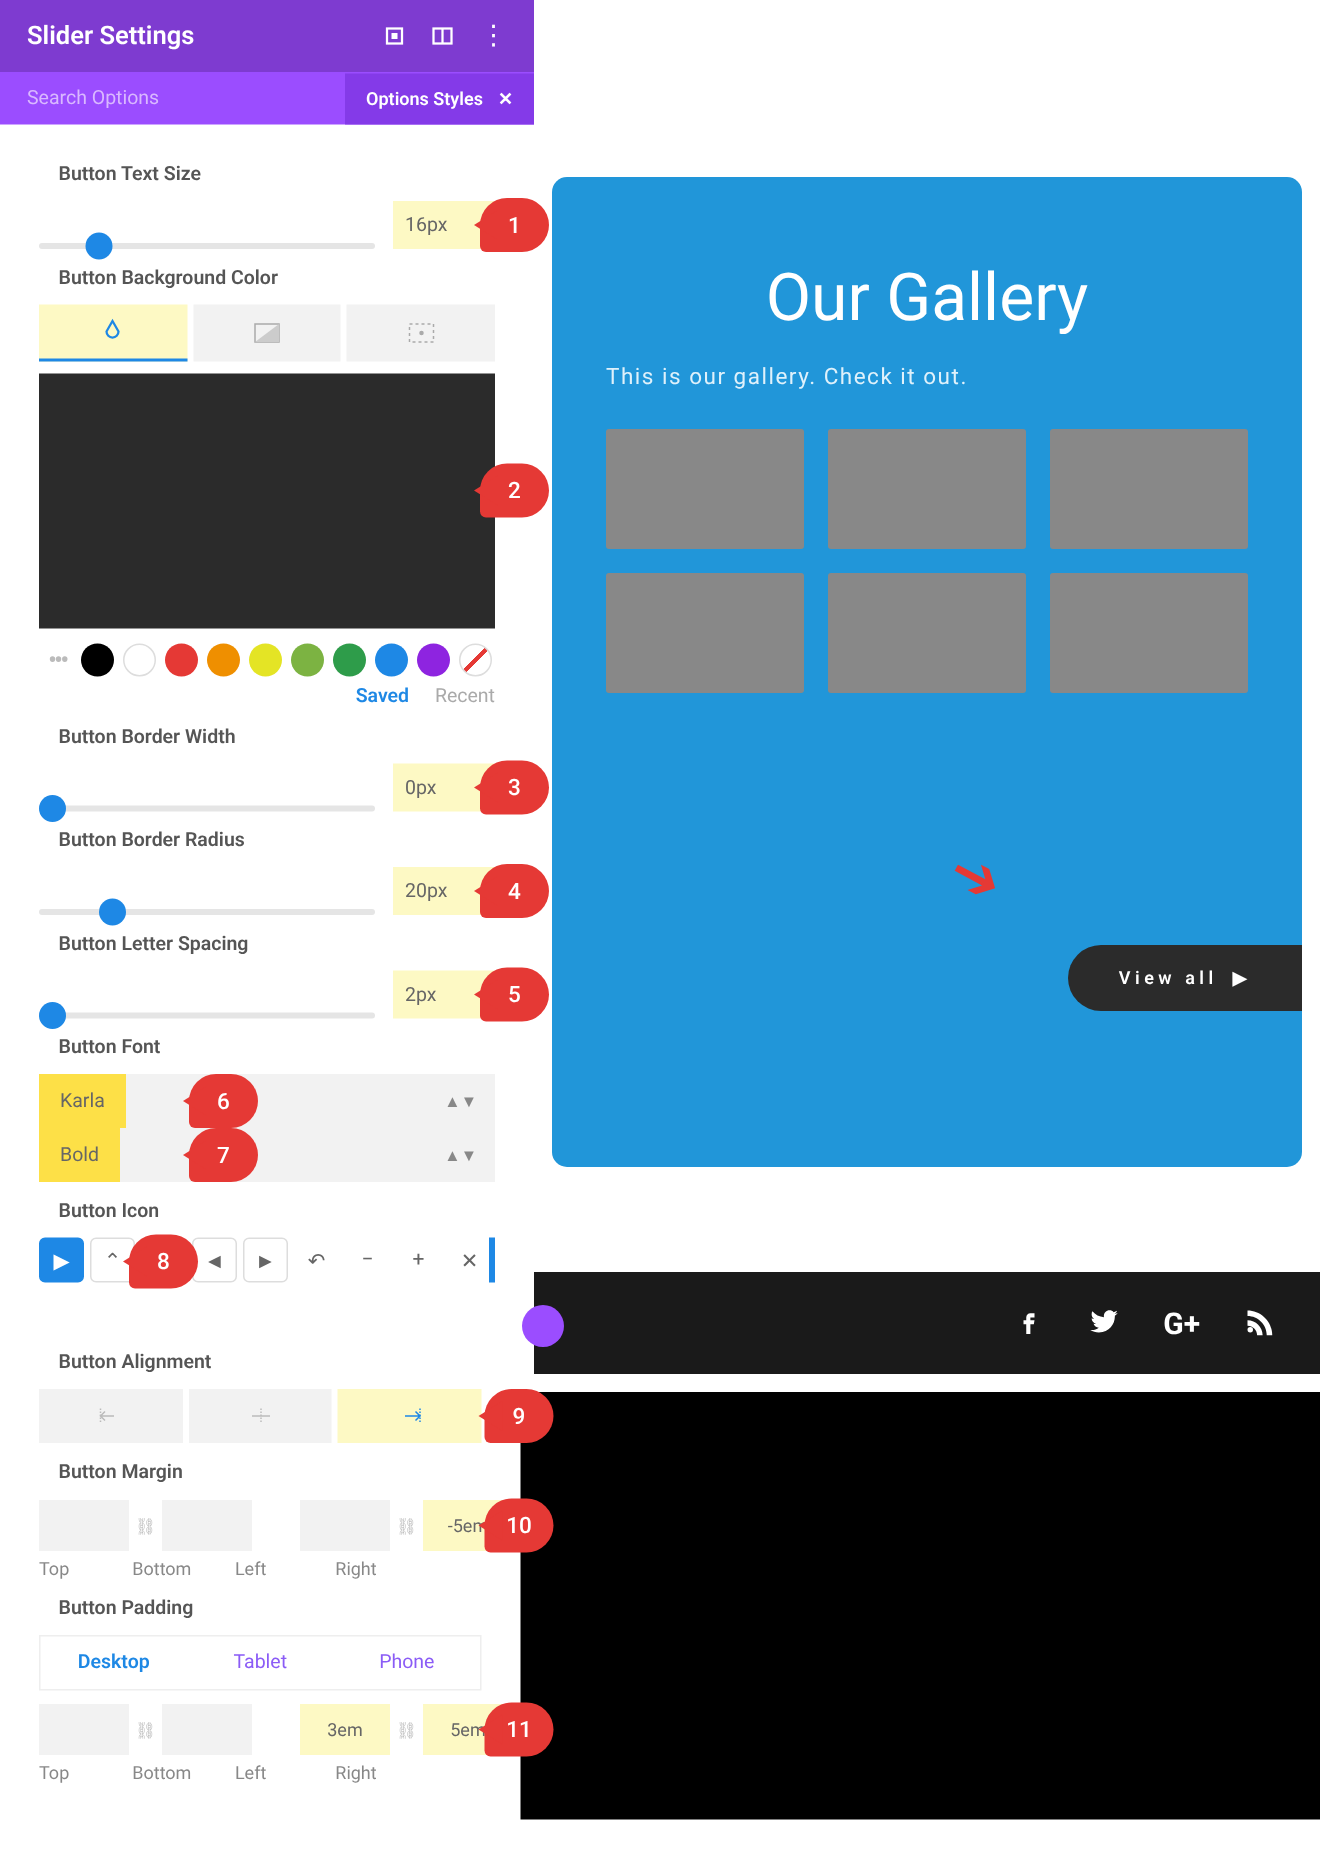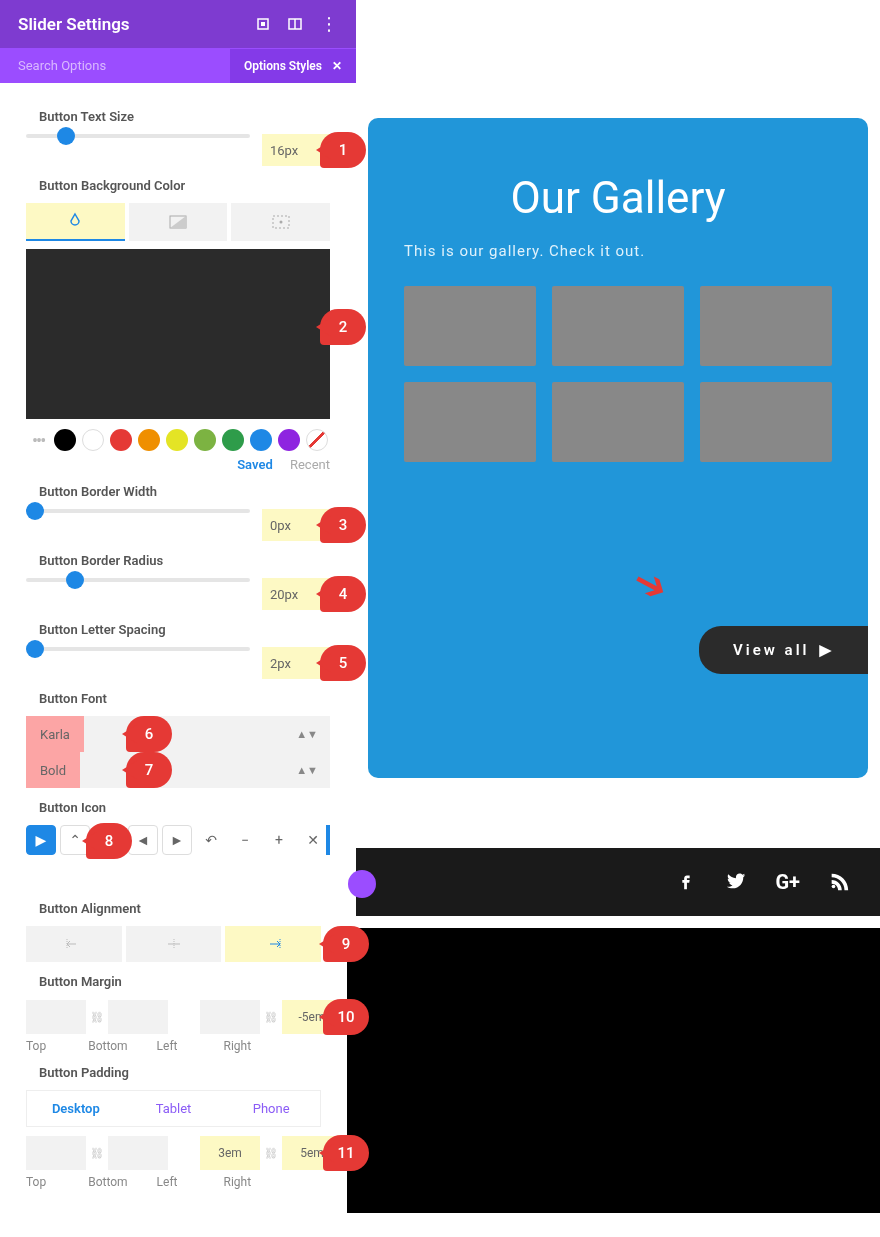--- a/index.html
+++ b/index.html
@@ -9,39 +9,39 @@
 .hdr h1{font-size:17px;font-weight:600}
 .hdr-icons{display:flex;gap:18px;align-items:center}
 .hdr-icons span{cursor:pointer;font-size:14px}
 .subhdr{background:#9b4dff;display:flex;justify-content:space-between;align-items:center;padding:0}
 .subhdr-l{color:#d9b8ff;font-size:13px;padding:10px 18px}
 .subhdr-r{background:#843ae8;color:#fff;font-size:12px;font-weight:600;padding:10px 14px;display:flex;align-items:center;gap:10px}
 .subhdr-r .x{font-weight:bold;cursor:pointer}
 .body{padding:14px 26px}
 .lbl{font-size:13px;color:#555;font-weight:600;margin:12px 13px 10px}
 .lbl .reset{display:inline-block;margin-left:6px;width:14px;height:14px;vertical-align:middle}
-.row{display:flex;align-items:flex-start;gap:12px;position:relative}
+.row{display:flex;align-items:flex-end;gap:12px;position:relative}
 .slider{flex:1;height:4px;background:#e5e5e5;border-radius:2px;position:relative}
 .slider .thumb{width:18px;height:18px;background:#1e88e5;border-radius:50%;position:absolute;top:-7px}
 .valbox{width:68px;height:32px;background:#fdf9c4;border:none;font-size:13px;color:#666;padding:0 8px;text-align:left}
 .tabs3{display:flex;gap:4px;margin:6px 0}
 .tabs3 .t{flex:1;height:38px;background:#f2f2f2;display:flex;align-items:center;justify-content:center;cursor:pointer}
 .tabs3 .t.hl{background:#fdf9c4}
 .tabs3 .t.active-blue{border-bottom:2px solid #1e88e5}
 .preview{width:100%;height:170px;background:#2b2b2b;margin:8px 0}
 .swatches{display:flex;gap:6px;align-items:center;margin:10px 0 6px;padding-left:6px}
 .dots3{color:#bbb;font-size:18px;letter-spacing:-2px;margin-right:4px}
 .sw{width:22px;height:22px;border-radius:50%}
 .sw.wht{border:1px solid #ddd}
 .sw.slash{background:linear-gradient(135deg,#fff 45%,#e53935 45%,#e53935 55%,#fff 55%);border:1px solid #ddd}
 .saved-row{text-align:right;font-size:13px;margin:4px 0 10px}
 .saved-row .a{color:#1e88e5;font-weight:600;margin-right:14px}
 .saved-row .b{color:#aaa}
 .select{width:100%;height:36px;background:#f2f2f2;display:flex;align-items:center;justify-content:space-between;padding:0 12px;font-size:13px;color:#666}
-.select .hl{background:#fca5a5;padding:5px 14px;margin:-5px 0 -5px -12px;height:36px;display:flex;align-items:center}
+.select .hl{background:#fde047;padding:5px 14px;margin:-5px 0 -5px -12px;height:36px;display:flex;align-items:center}
 .select .caret{font-size:11px;color:#888}
 .icon-row{display:flex;gap:4px;align-items:center;margin:8px 0;position:relative}
 .icon-btn{width:30px;height:30px;border:1px solid #ddd;border-radius:4px;display:flex;align-items:center;justify-content:center;font-size:14px;color:#666;cursor:pointer}
 .icon-btn.sel{background:#1e88e5;color:#fff;border-color:#1e88e5}
 .icon-row .bar{position:absolute;right:0;top:0;bottom:0;width:4px;background:#1e88e5}
 .panel2{width:347px;background:#fff;padding:10px 26px 20px;margin-top:2px}
 .align-row{display:flex;gap:4px;margin:6px 0}
 .align-row .a{flex:1;height:36px;background:#f2f2f2;display:flex;align-items:center;justify-content:center;cursor:pointer}
 .align-row .a.hl{background:#fdf9c4}
 .margin-grid{display:flex;gap:14px;margin:6px 0 4px;align-items:center}
@@ -56,21 +56,21 @@
 .dev-tabs .d{flex:1;text-align:center;padding:10px 0;font-size:13px;color:#8b5cf6;cursor:pointer}
 .dev-tabs .d.act{color:#1e88e5;font-weight:600}
 .callout{position:absolute;width:46px;height:36px;background:#e53935;border-radius:18px 18px 18px 4px;color:#fff;display:flex;align-items:center;justify-content:center;font-size:15px;font-weight:500;z-index:10}
 .callout::before{content:'';position:absolute;left:-14px;top:50%;border:10px solid transparent;border-right:16px solid #e53935;transform:translateY(-50%)}
 .preview-area{position:absolute;left:356px;top:0;right:0}
 .slide{margin:118px 12px 0 12px;background:#2196d9;border-radius:10px;padding:54px 36px 60px;color:#fff;position:relative;height:660px}
 .slide h2{font-size:44px;font-weight:400;text-align:center;color:#fff;margin-bottom:18px}
 .slide p{font-size:15px;letter-spacing:1px;color:#dff1fb;margin-bottom:26px}
 .grid{display:grid;grid-template-columns:repeat(3,1fr);gap:16px}
 .grid .img{height:80px;background:#888;border-radius:2px}
-.viewall{position:absolute;right:0;bottom:104px;background:#2b2b2b;color:#fff;padding:15px 34px;border-radius:22px 0 0 22px;font-size:15px;letter-spacing:3px;font-weight:600;display:flex;align-items:center;gap:10px}
+.viewall{position:absolute;right:0;bottom:104px;background:#2b2b2b;color:#fff;padding:15px 34px;border-radius:22px 0 0 22px;font-size:12px;letter-spacing:3px;font-weight:600;display:flex;align-items:center;gap:10px}
 .arrow{position:absolute;right:200px;bottom:170px;color:#e53935;font-size:40px;transform:rotate(28deg)}
 .footer{background:#1a1a1a;margin-top:70px;padding:22px 30px;display:flex;justify-content:flex-end;gap:28px;color:#fff;font-size:22px}
 .fab-circ{position:absolute;left:-8px;top:870px;width:28px;height:28px;background:#9b4dff;border-radius:50%}
 .img1{background:linear-gradient(#8a9bb0,#3a4a5c)}
 .img2{background:linear-gradient(#c4b89a,#2a3a5a)}
 .img3{background:linear-gradient(#b85c3c,#7a9c5c)}
 .img4{background:linear-gradient(#6a5a7c,#4a3a5c)}
 .img5{background:linear-gradient(#f5f5f0,#d0c8b8)}
 .img6{background:linear-gradient(#e8e0d4,#8aa8a0)}
 svg{display:block}

